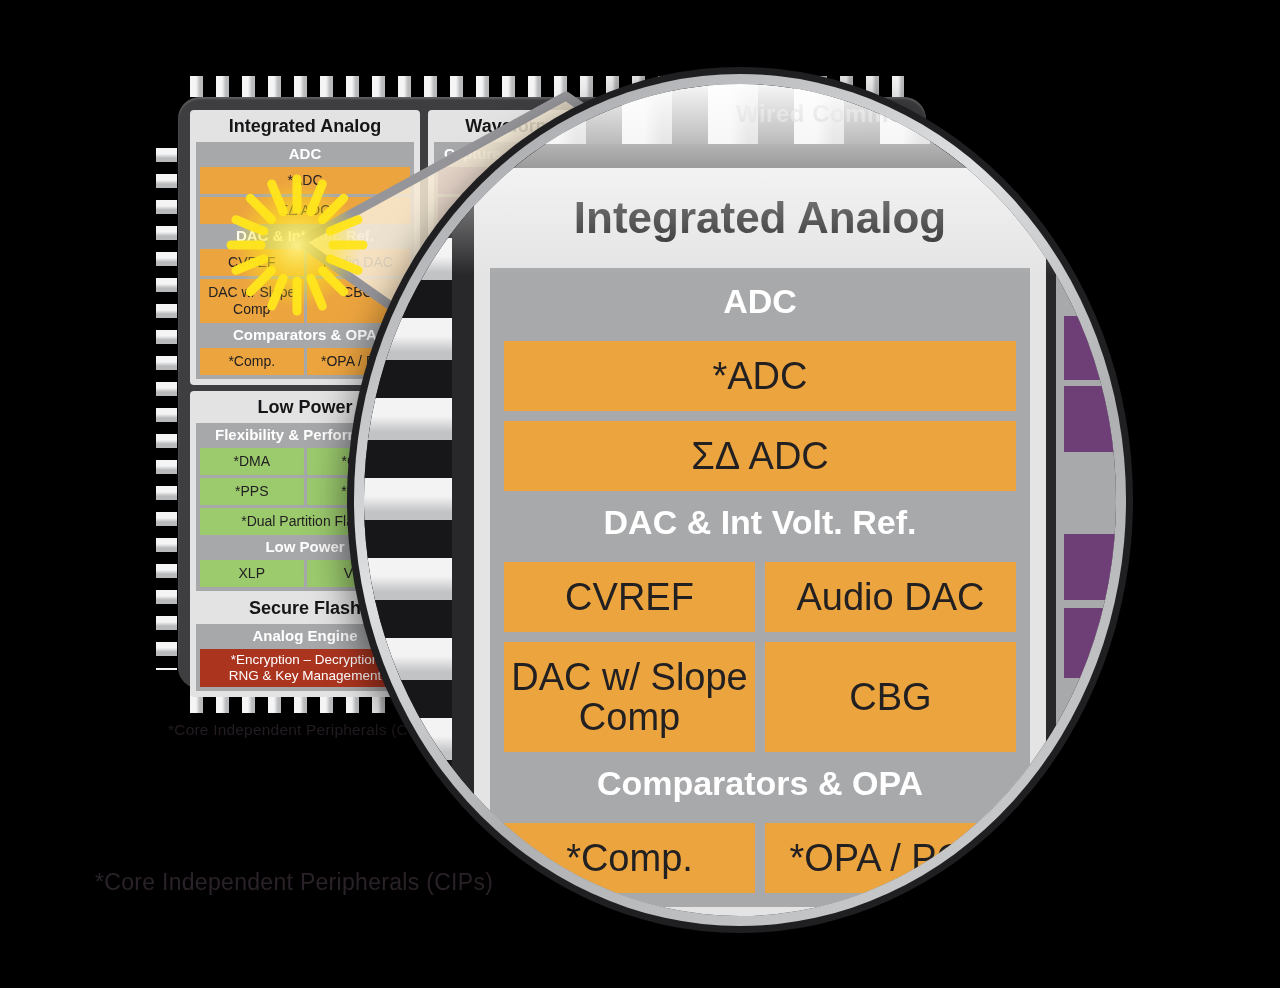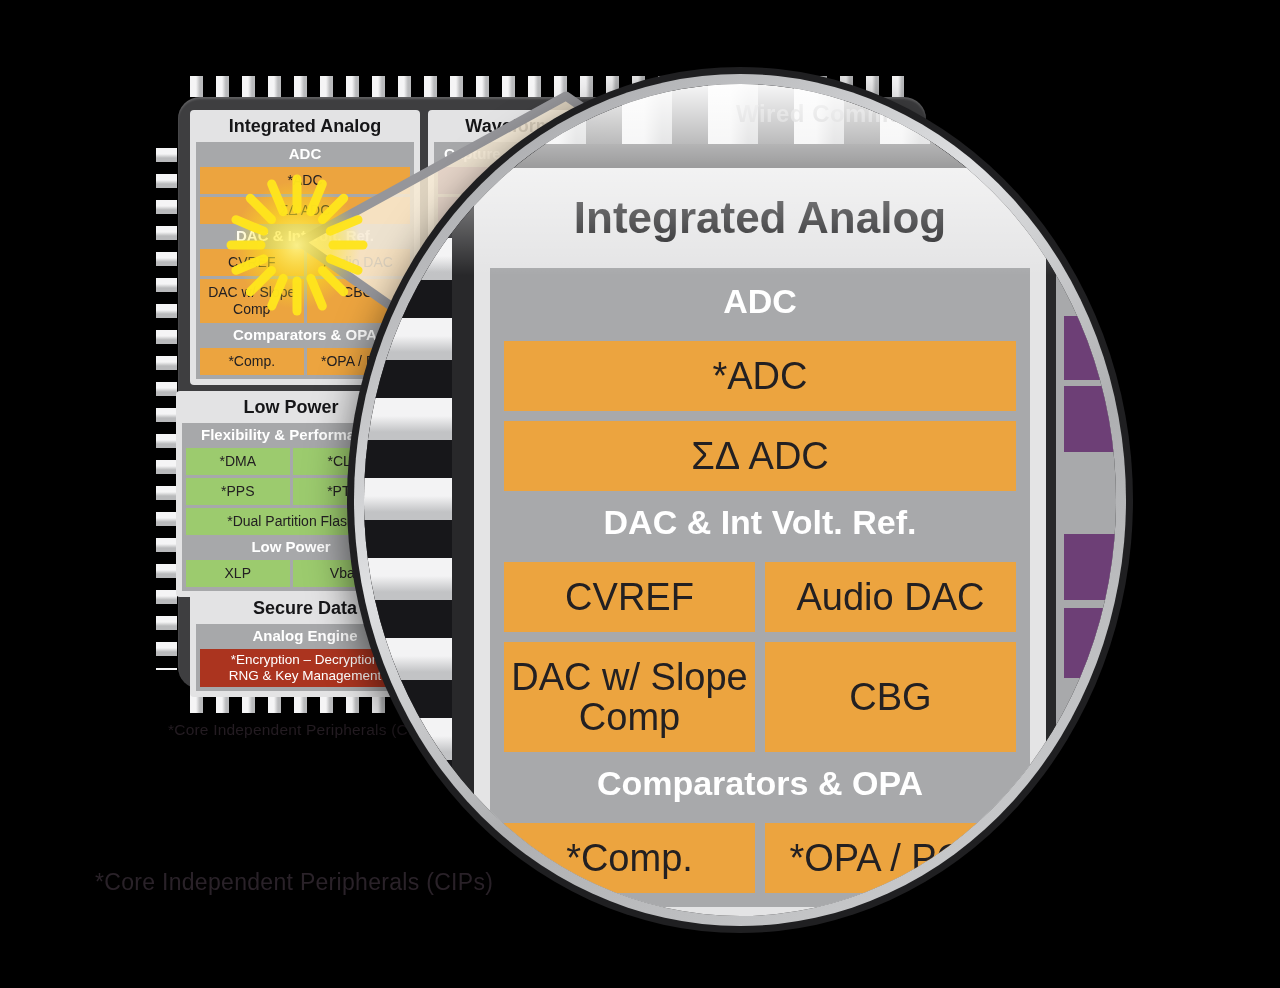--- a/index.html
+++ b/index.html
@@ -24,21 +24,21 @@
   .sh.left{text-align:left;padding-left:6px;}
   .blk{background:#eca43f;font-size:14px;line-height:17px;text-align:center;
        padding:5px 1px;margin-top:3px;color:#232022;}
   .blk.green{background:#9ccb6e;}
   .blk.purple{background:#6d3f76;color:#efe7f0;min-height:17px;}
   .blk.red{background:#ab341f;color:#fff;font-size:13.5px;line-height:16px;padding:3px 0;}
   .g2{display:grid;grid-template-columns:1fr 1fr;gap:3px;margin-top:3px;}
   .g2 .blk{margin-top:0;}
   #p-ia{left:190px;top:110px;width:230px;}
   #p-wf{left:428px;top:110px;width:230px;height:572px;}
-  #p-lp{left:176px;top:391px;width:230px;}
+  #p-lp{left:190px;top:391px;width:230px;}
   #p-sd{left:190px;top:592px;width:230px;}
 
   
   .cap-sm{position:absolute;left:168px;top:721px;font-size:15.5px;color:#241c22;letter-spacing:.2px;}
   .cap-lg{position:absolute;left:95px;top:869px;font-size:23px;color:#2a2229;letter-spacing:.3px;}
 
   
   .overlay{position:absolute;left:0;top:0;pointer-events:none;}
 
   
@@ -132,21 +132,21 @@
     <div class="blk green">*Dual Partition Flash</div>
     <div class="sh">Low Power</div>
     <div class="g2">
       <div class="blk green">XLP</div>
       <div class="blk green">Vbat</div>
     </div>
   </div>
 </div>
 
 <div class="panel" id="p-sd">
-  <div class="p-title">Secure Data</div>
+  <div class="p-title">Secure Flash</div>
   <div class="sect">
     <div class="sh">Analog Engine</div>
     <div class="blk red">
       <div>*Encryption – Decryption</div>
       <div>RNG &amp; Key Management</div>
     </div>
   </div>
 </div>
 
 <div class="cap-sm">*Core Independent Peripherals (CIPs)</div>

